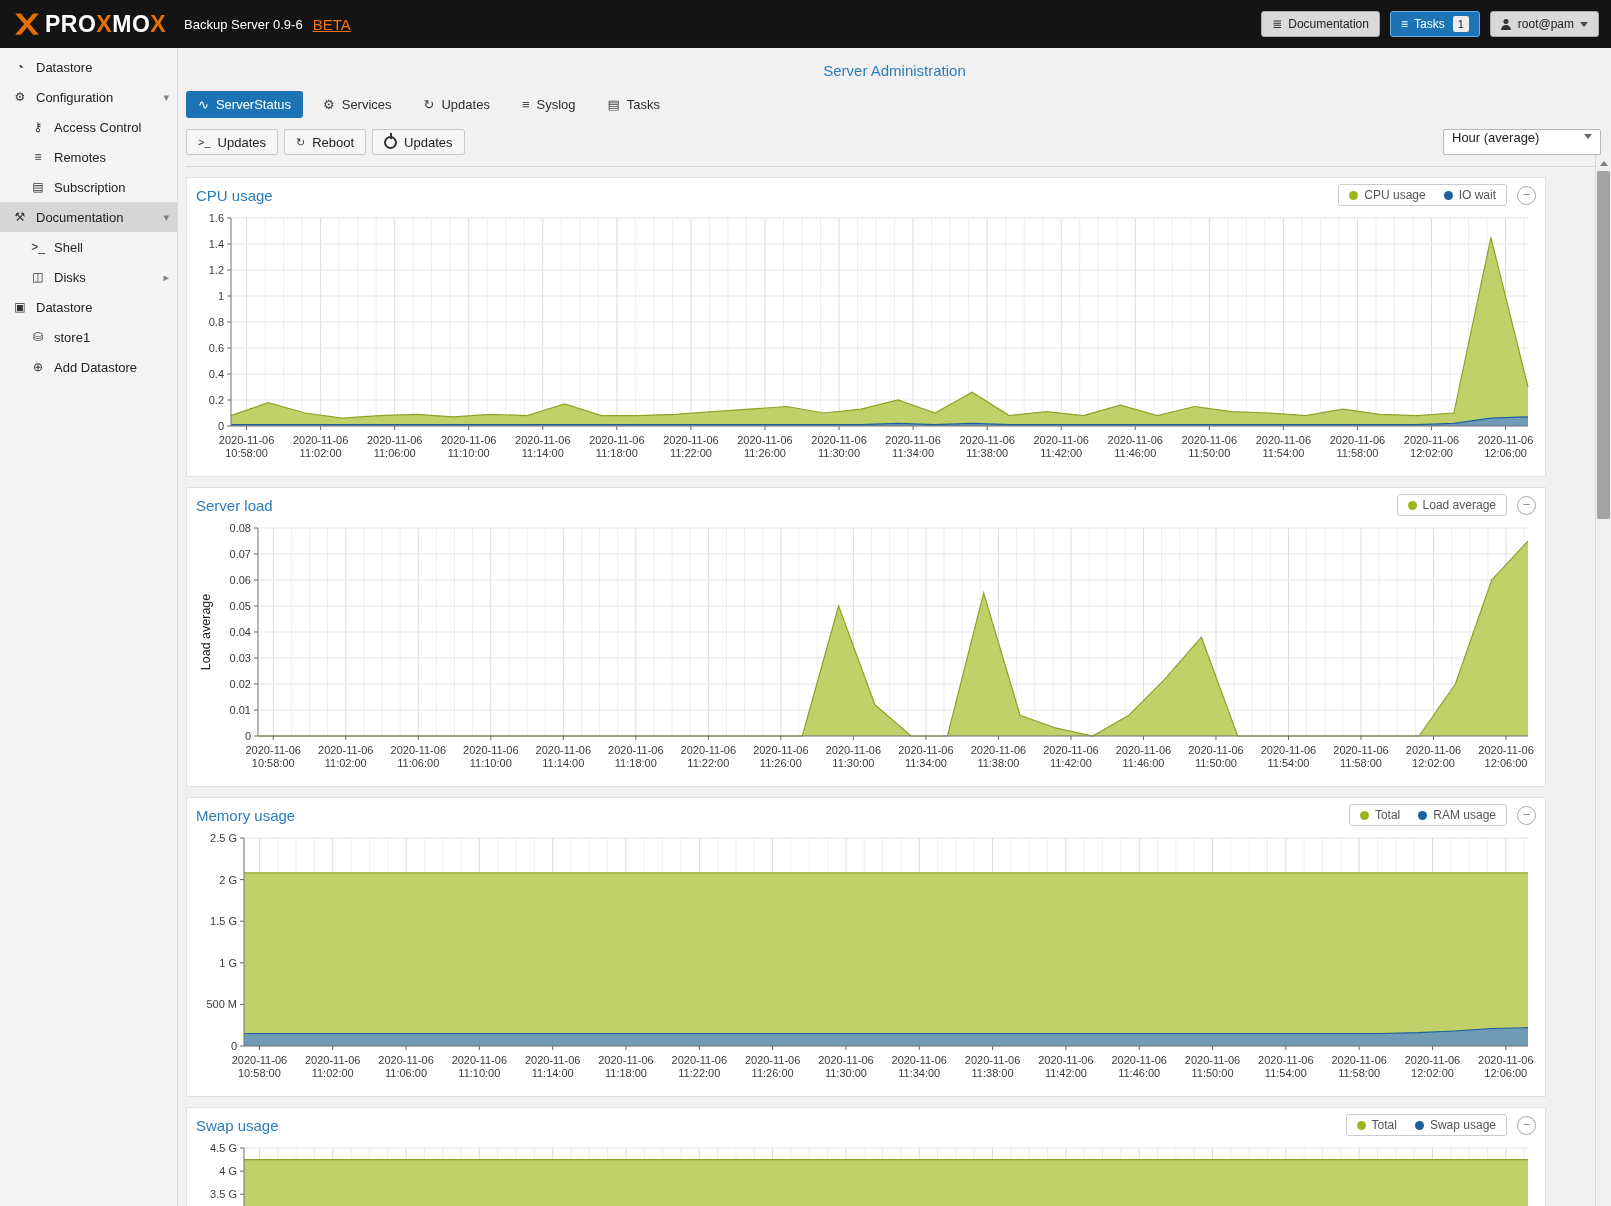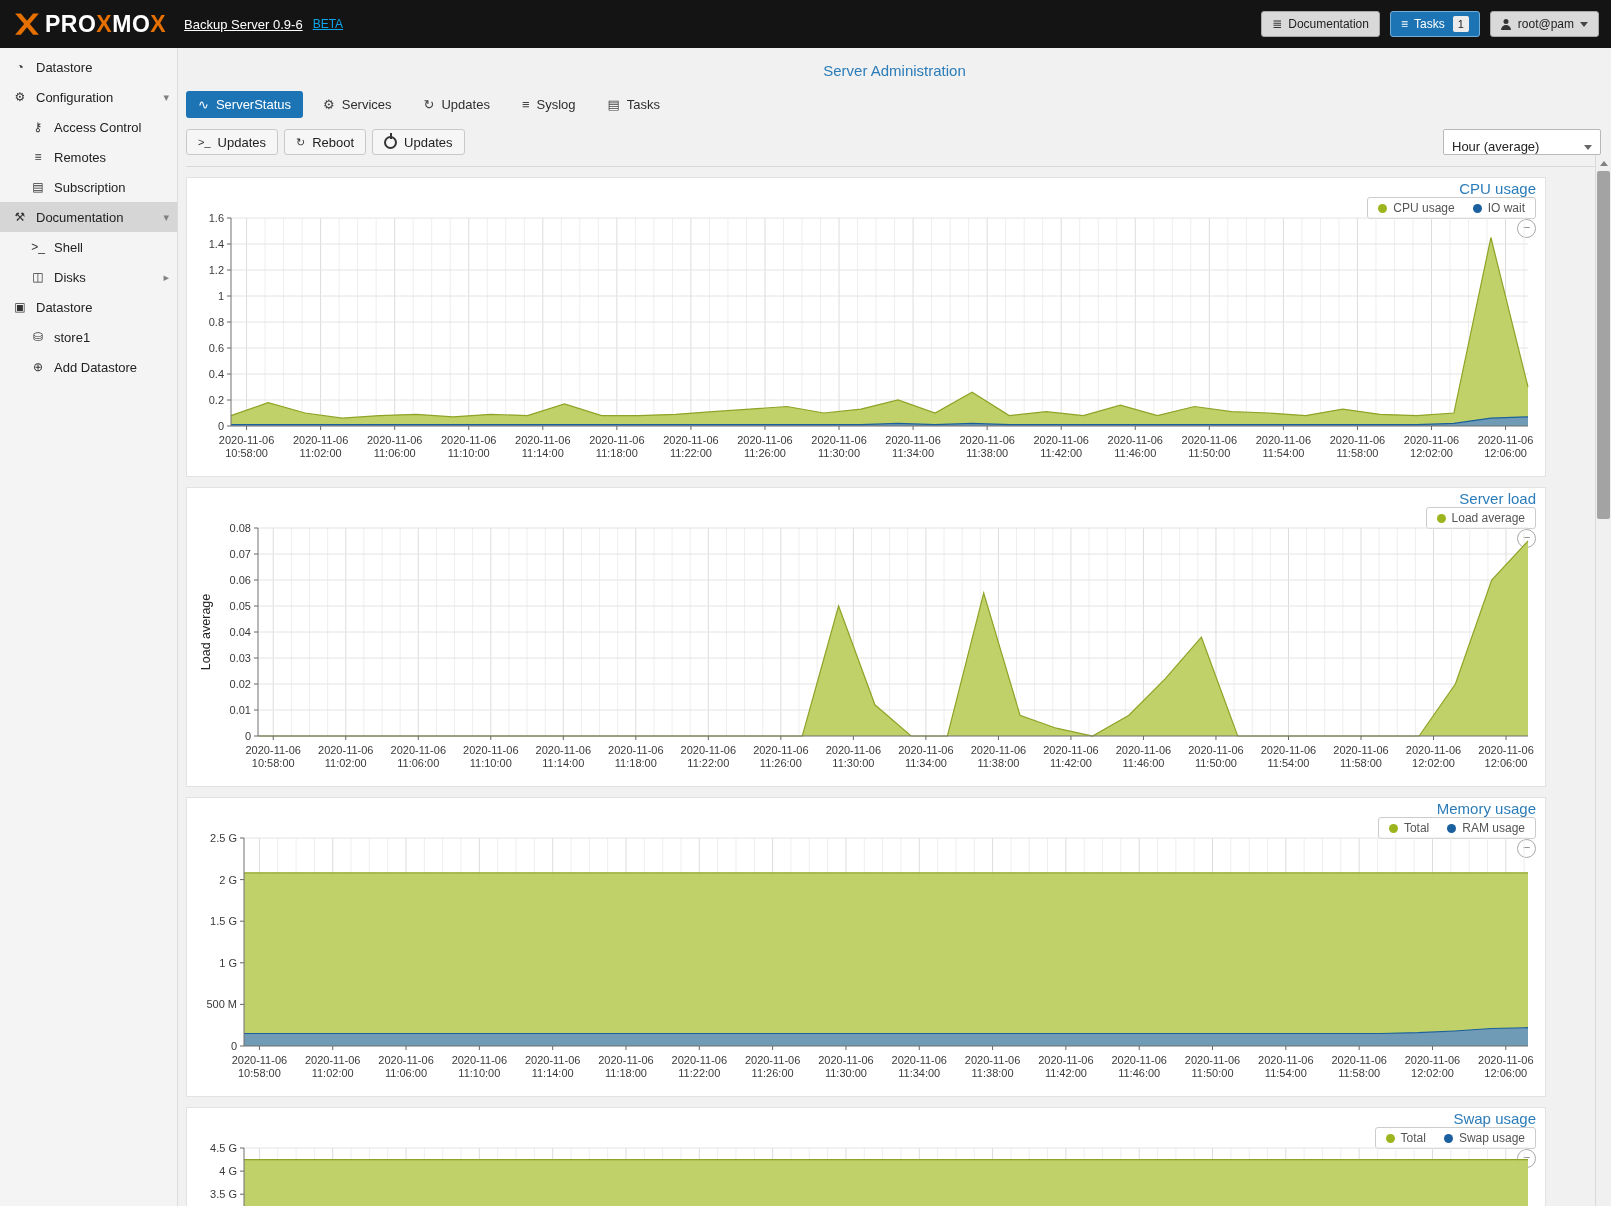--- a/index.html
+++ b/index.html
@@ -6,22 +6,22 @@
   body{
     width:1611px;height:1206px;overflow:hidden;position:relative;
     font-family:"Liberation Sans",sans-serif;background:#f1f1f1;color:#222;
   }
   
   .topbar{height:48px;background:#141414;display:flex;align-items:center;padding:0 12px;gap:10px;}
   .logo{display:flex;align-items:center;gap:3px;}
   .logo svg{width:30px;height:30px;}
   .brand{font-size:23px;font-weight:bold;color:#fff;letter-spacing:.5px;display:flex;}
   .brand .brandx{color:#e57000;}
-  .version{color:#fff;font-size:13px;margin-left:8px;text-decoration:underline;}
-  a.beta{color:#0ea5e9;font-size:12px;text-decoration:underline;cursor:pointer;}
+  .version{color:#fff;font-size:13px;margin-left:8px;}
+  a.beta{color:#f97316;font-size:15px;text-decoration:underline;cursor:pointer;}
   .hspacer{flex:1;}
   .hbtn{display:flex;align-items:center;gap:6px;height:26px;padding:0 10px;border-radius:3px;
         font-size:12px;font-family:inherit;background:#d9d9d9;color:#222;border:1px solid #a8a8a8;cursor:pointer;}
   .hbtn .icon{font-size:12px;color:#333;}
   .hbtn.tasks{background:#1d74b5;color:#fff;border-color:#74aed6;}
   .hbtn.tasks .icon{color:#fff;}
   .badge{background:#ececec;color:#222;border-radius:2px;padding:0 5px;font-size:11px;line-height:16px;margin-left:2px;}
   .person{display:inline-block;width:11px;height:11px;position:relative;}
   .person::before{content:"";position:absolute;top:0;left:50%;transform:translateX(-50%);width:5px;height:5px;border-radius:50%;background:#333;}
   .person::after{content:"";position:absolute;bottom:0;left:50%;transform:translateX(-50%);width:10px;height:5px;border-radius:5px 5px 0 0;background:#333;}
@@ -44,25 +44,25 @@
   .tab.active .icon{color:#fff;}
   
   .toolbar{display:flex;align-items:center;padding-bottom:11px;border-bottom:1px solid #d8d8d8;margin-bottom:10px;}
   .tgroup{display:flex;gap:6px;}
   .tbtn{display:flex;align-items:center;gap:7px;height:26px;padding:0 11px;background:#f6f6f6;
         border:1px solid #c9c9c9;border-radius:3px;font-size:13px;font-family:inherit;color:#222;cursor:pointer;}
   .tbtn .icon{font-size:11px;color:#333;}
   .power{display:inline-block;width:9px;height:9px;border:2px solid #333;border-radius:50%;position:relative;}
   .power::before{content:"";position:absolute;top:-5px;left:50%;transform:translateX(-50%);width:2px;height:6px;background:#333;}
   .select{margin-left:auto;width:158px;height:26px;background:#fff;border:1px solid #b8b8b8;border-radius:2px;
-          display:flex;align-items:flex-end;padding:0 8px;font-size:13px;color:#222;cursor:pointer;box-sizing:border-box;}
+          display:flex;align-items:flex-start;padding:0 8px;font-size:13px;color:#222;cursor:pointer;box-sizing:border-box;}
   .sel-caret{margin-left:auto;width:0;height:0;border:4px solid transparent;border-top:5px solid #666;margin-top:4px;}
   
   .panel{background:#fff;border:1px solid #e2e2e2;width:1360px;box-sizing:border-box;margin:0 0 10px 0;padding:2px 9px 4px;}
-  .panel-hd{display:flex;align-items:flex-end;height:30px;flex-direction:column;}
+  .panel-hd{display:flex;align-items:center;height:30px;}
   .panel-title{color:#2b7cb9;font-size:15px;}
   .legend{margin-left:auto;display:flex;gap:18px;align-items:center;border:1px solid #ccc;background:#fff;
           border-radius:3px;padding:3px 10px;font-size:12px;color:#555;}
   .legend .dot{display:inline-block;width:9px;height:9px;border-radius:50%;margin-right:6px;vertical-align:-1px;}
   .collapse-btn{margin-left:10px;width:17px;height:17px;border:1px solid #a8a8a8;border-radius:50%;color:#8a8a8a;
                 font-size:13px;line-height:15px;text-align:center;cursor:pointer;flex:none;}
   .panel svg{display:block;}
   .panel svg text{font-family:"Liberation Sans",sans-serif;}
   
   .scrollbar{position:absolute;top:155px;right:0;bottom:0;width:16px;background:#f0f0f0;border-left:1px solid #d9d9d9;box-sizing:border-box;}

